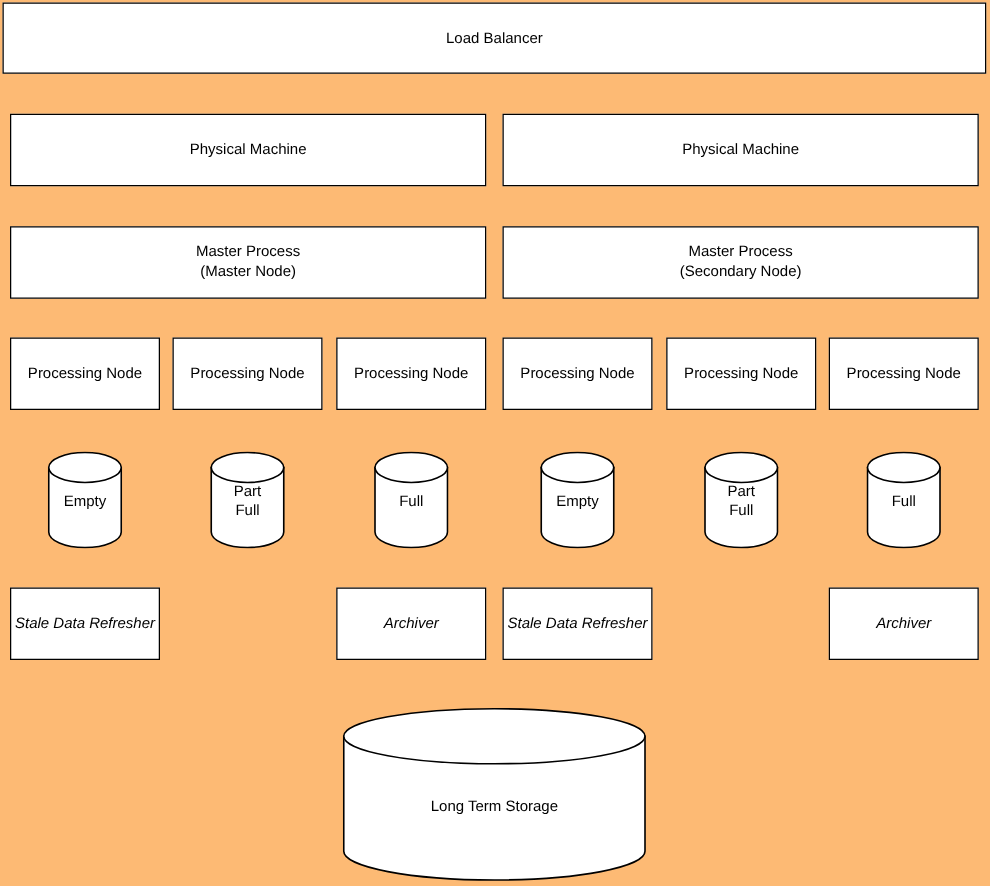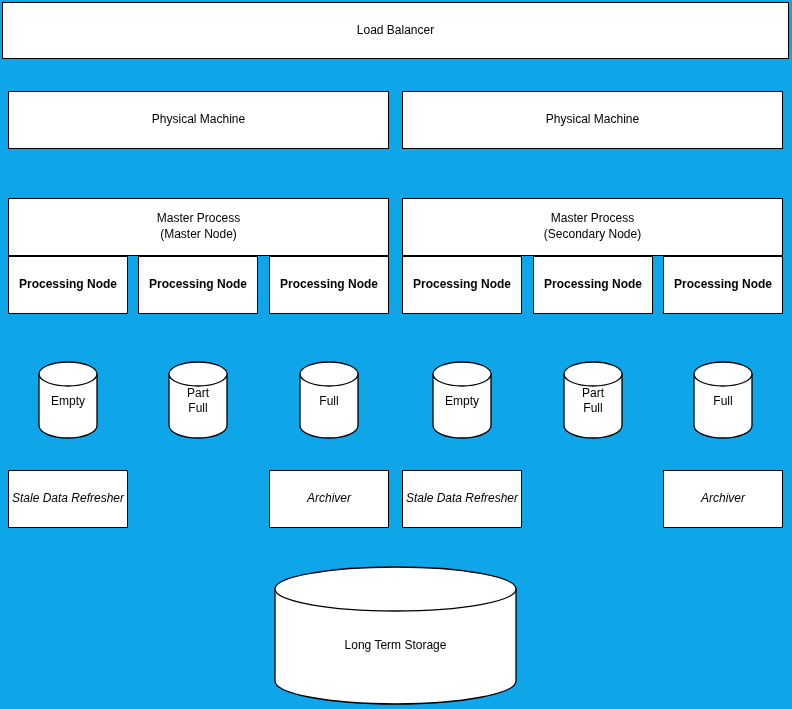--- a/index.html
+++ b/index.html
@@ -1,30 +1,30 @@
 <!DOCTYPE html>
 <html><head>
 <meta charset="utf-8">
 <style>
   html,body{margin:0;padding:0;background:#000;}
   .stage{
-    position:relative;width:792px;height:709px;background:#0ea5e9;
+    position:relative;width:792px;height:709px;background:#fdba74;
     font-family:"Liberation Sans",sans-serif;font-size:12px;color:#000000;
     overflow:hidden;
   }
   .box{
     position:absolute;background:#ffffff;border:1px solid #000000;
     display:flex;align-items:center;justify-content:center;
     text-align:center;line-height:1.3;white-space:pre-line;
     box-sizing:border-box;
   }
   .lb{left:2px;top:2px;width:787px;height:57px;}
   .row-pm{top:91px;height:58px;text-align:center;}
-  .row-mp{top:198px;height:58px;}
-  .row-pn{top:256px;height:58px;width:120px;font-weight:bold;}
+  .row-mp{top:181px;height:58px;}
+  .row-pn{top:270px;height:58px;width:120px;}
   .row-wk{top:470px;height:58px;width:120px;font-style:italic;}
   .half-l{left:8px;width:381px;}
   .half-r{left:402px;width:381px;}
   .c1{left:8px;} .c2{left:138px;} .c3{left:269px;}
   .c4{left:402px;} .c5{left:533px;} .c6{left:663px;}
   .cyl{position:absolute;top:361px;width:60px;height:78px;}
   .cyl-x1{left:38px;} .cyl-x2{left:168px;} .cyl-x3{left:299px;}
   .cyl-x4{left:432px;} .cyl-x5{left:563px;} .cyl-x6{left:693px;}
   .cyl svg{position:absolute;left:0;top:0;display:block;}
   .cyl-label{

